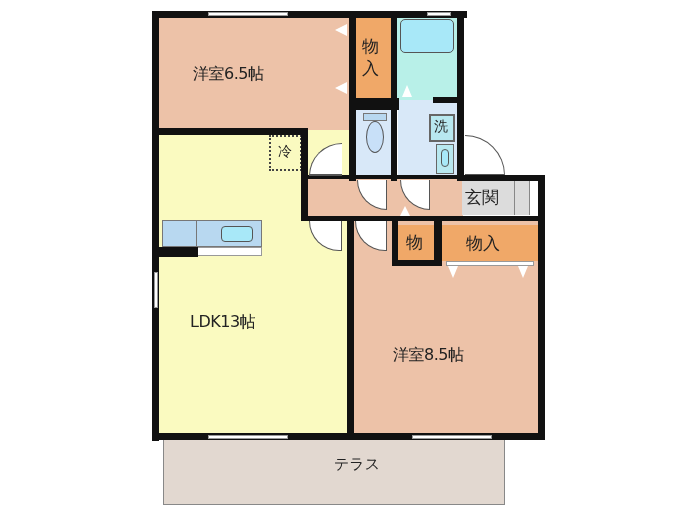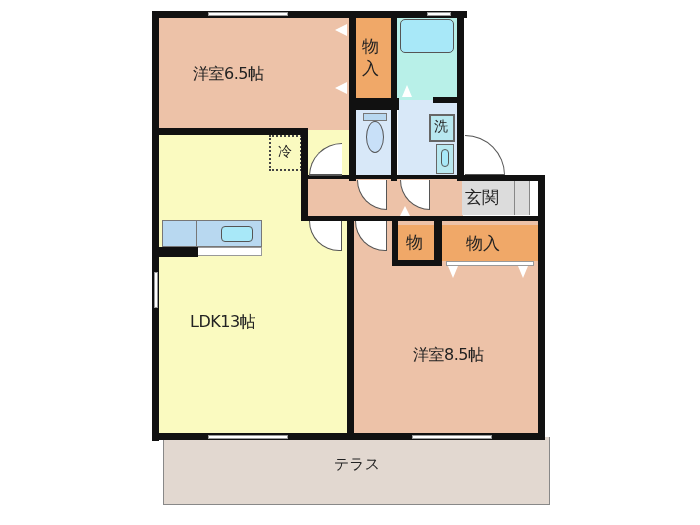--- a/index.html
+++ b/index.html
@@ -8,21 +8,21 @@
   .wall{background:#111;position:absolute;}
   .room-label{position:absolute;color:#222;font-size:16px;letter-spacing:-0.5px;white-space:nowrap;}
   .small-label{position:absolute;color:#222;font-size:17px;white-space:nowrap;}
   .window{position:absolute;background:#fff;border:1px solid #999;box-sizing:border-box;}
   .door-arc{position:absolute;background:#fff;border:1.5px solid #555;box-sizing:border-box;}
   .tri{position:absolute;width:0;height:0;}
 </style>
 </head>
 <body>
 
-<div class="abs" style="left:163px;top:437px;width:387px;height:68px;background:#e2d8d0;border:1px solid #888;border-top:none;">
+<div class="abs" style="left:163px;top:437px;width:342px;height:68px;background:#e2d8d0;border:1px solid #888;border-top:none;">
   <span class="small-label" style="left:170px;top:18px;font-size:15px;">テラス</span>
 </div>
 
 <div class="abs" style="left:158px;top:15px;width:200px;height:120px;background:#edc2a8;"></div>
 <div class="abs" style="left:305px;top:120px;width:50px;height:60px;background:#edc2a8;"></div>
 <span class="room-label" style="left:193px;top:64px;">洋室6.5帖</span>
 
 <div class="abs" style="left:158px;top:130px;width:192px;height:307px;background:#fafac0;"></div>
 <span class="room-label" style="left:190px;top:312px;">LDK13帖</span>
 
@@ -33,21 +33,21 @@
 <div class="abs" style="left:162px;top:220px;width:100px;height:27px;background:#b8d8f0;border:1px solid #777;">
   <div class="abs" style="left:58px;top:5px;width:32px;height:16px;background:#a8e8f8;border:1.5px solid #555;border-radius:4px;"></div>
   <div class="abs" style="left:33px;top:0;width:1px;height:26px;background:#777;"></div>
 </div>
 <div class="abs" style="left:197px;top:247px;width:65px;height:9px;background:#fff;border:1px solid #999;"></div>
 <div class="wall" style="left:158px;top:247px;width:40px;height:10px;"></div>
 
 <div class="abs" style="left:305px;top:178px;width:158px;height:42px;background:#edc2a8;"></div>
 
 <div class="abs" style="left:350px;top:218px;width:190px;height:219px;background:#edc2a8;"></div>
-<span class="room-label" style="left:413px;top:345px;">洋室8.5帖</span>
+<span class="room-label" style="left:393px;top:345px;">洋室8.5帖</span>
 
 <div class="abs" style="left:355px;top:15px;width:36px;height:85px;background:#f0a868;">
   <span class="small-label" style="left:7px;top:20px;">物</span>
   <span class="small-label" style="left:7px;top:42px;">入</span>
 </div>
 
 <div class="abs" style="left:397px;top:15px;width:60px;height:85px;background:#b8f0e8;">
   <div class="abs" style="left:3px;top:4px;width:54px;height:34px;background:#a8e8f8;border:1.5px solid #555;border-radius:5px;"></div>
 </div>
 

